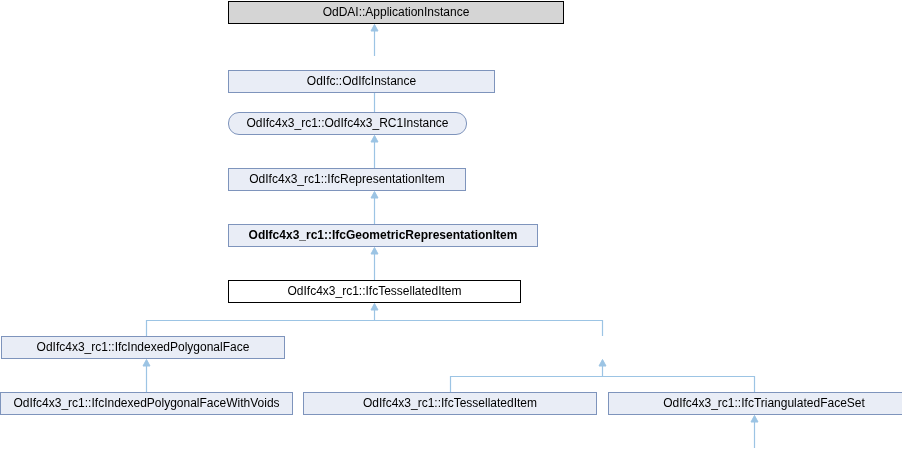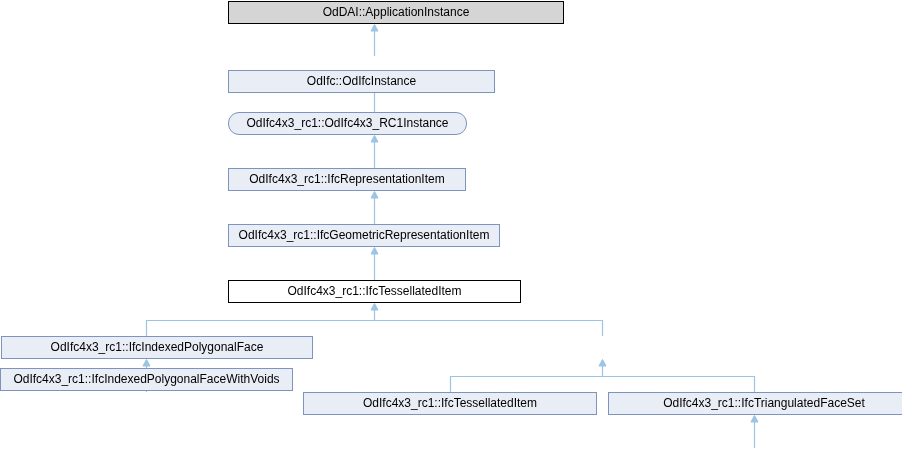--- a/index.html
+++ b/index.html
@@ -97,27 +97,27 @@
   </svg>
 
   <div class="node gray" style="left:228px; top:1px; width:336px;">OdDAI::ApplicationInstance</div>
 
   <div class="node" style="left:228px; top:56px; width:267px;margin-top:14px;">OdIfc::OdIfcInstance</div>
 
   <div class="node" style="left:228px; top:112px; width:239px;border-radius:11px;">OdIfc4x3_rc1::OdIfc4x3_RC1Instance</div>
 
   <div class="node" style="left:228px; top:168px; width:238px;">OdIfc4x3_rc1::IfcRepresentationItem</div>
 
-  <div class="node" style="left:228px; top:224px; width:272px;">OdIfc4x3_rc1::IfcGeometricRepresentationItem</div>
+  <div class="node" style="left:228px; top:224px; width:310px;font-weight:bold;">OdIfc4x3_rc1::IfcGeometricRepresentationItem</div>
 
   <div class="node current" style="left:228px; top:280px; width:293px;">OdIfc4x3_rc1::IfcTessellatedItem</div>
 
-  <div class="node" style="left:1px; top:336px; width:312px;">OdIfc4x3_rc1::IfcIndexedPolygonalFace</div>
+  <div class="node" style="left:1px; top:336px; width:284px;">OdIfc4x3_rc1::IfcIndexedPolygonalFace</div>
 
 
-  <div class="node" style="left:0px; top:368px; width:293px;">OdIfc4x3_rc1::IfcIndexedPolygonalFaceWithVoids</div>
+  <div class="node" style="left:0px; top:392px; width:293px;">OdIfc4x3_rc1::IfcIndexedPolygonalFaceWithVoids</div>
 
   <div class="node" style="left:303px; top:392px; width:294px;">OdIfc4x3_rc1::IfcTessellatedItem</div>
 
   <div class="node" style="left:608px; top:392px; width:312px;">OdIfc4x3_rc1::IfcTriangulatedFaceSet</div>
 
 
 </div>
 
 </body></html>

